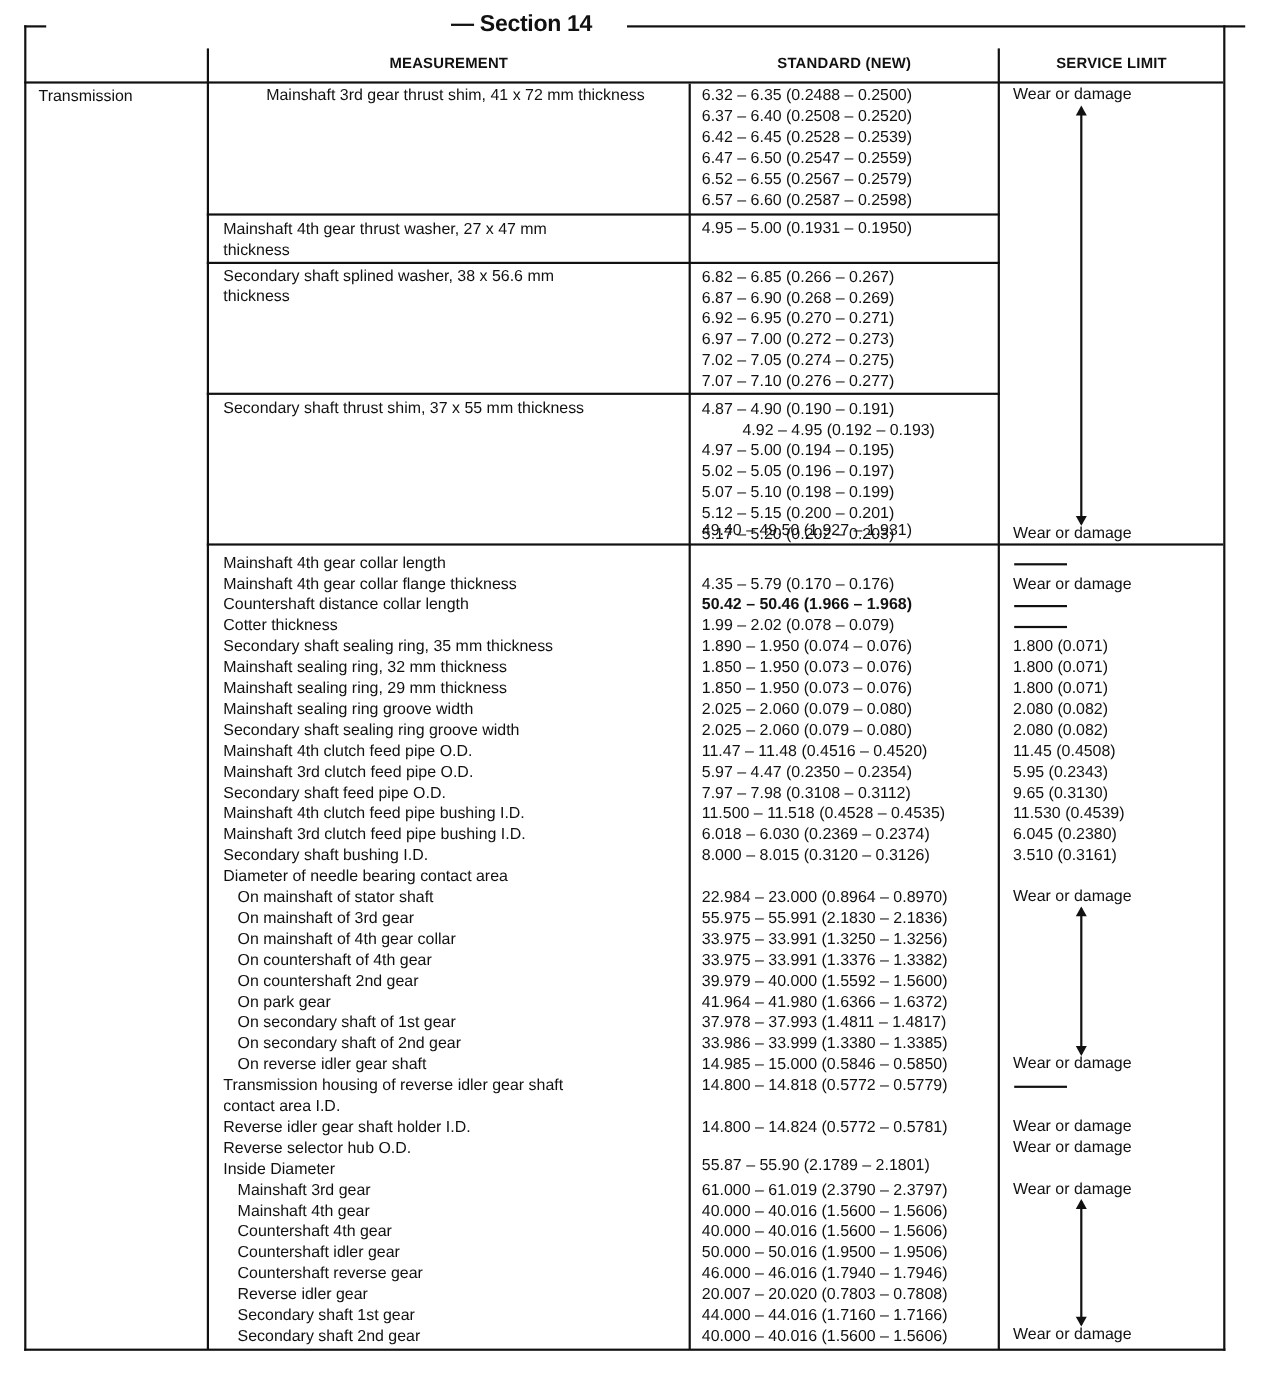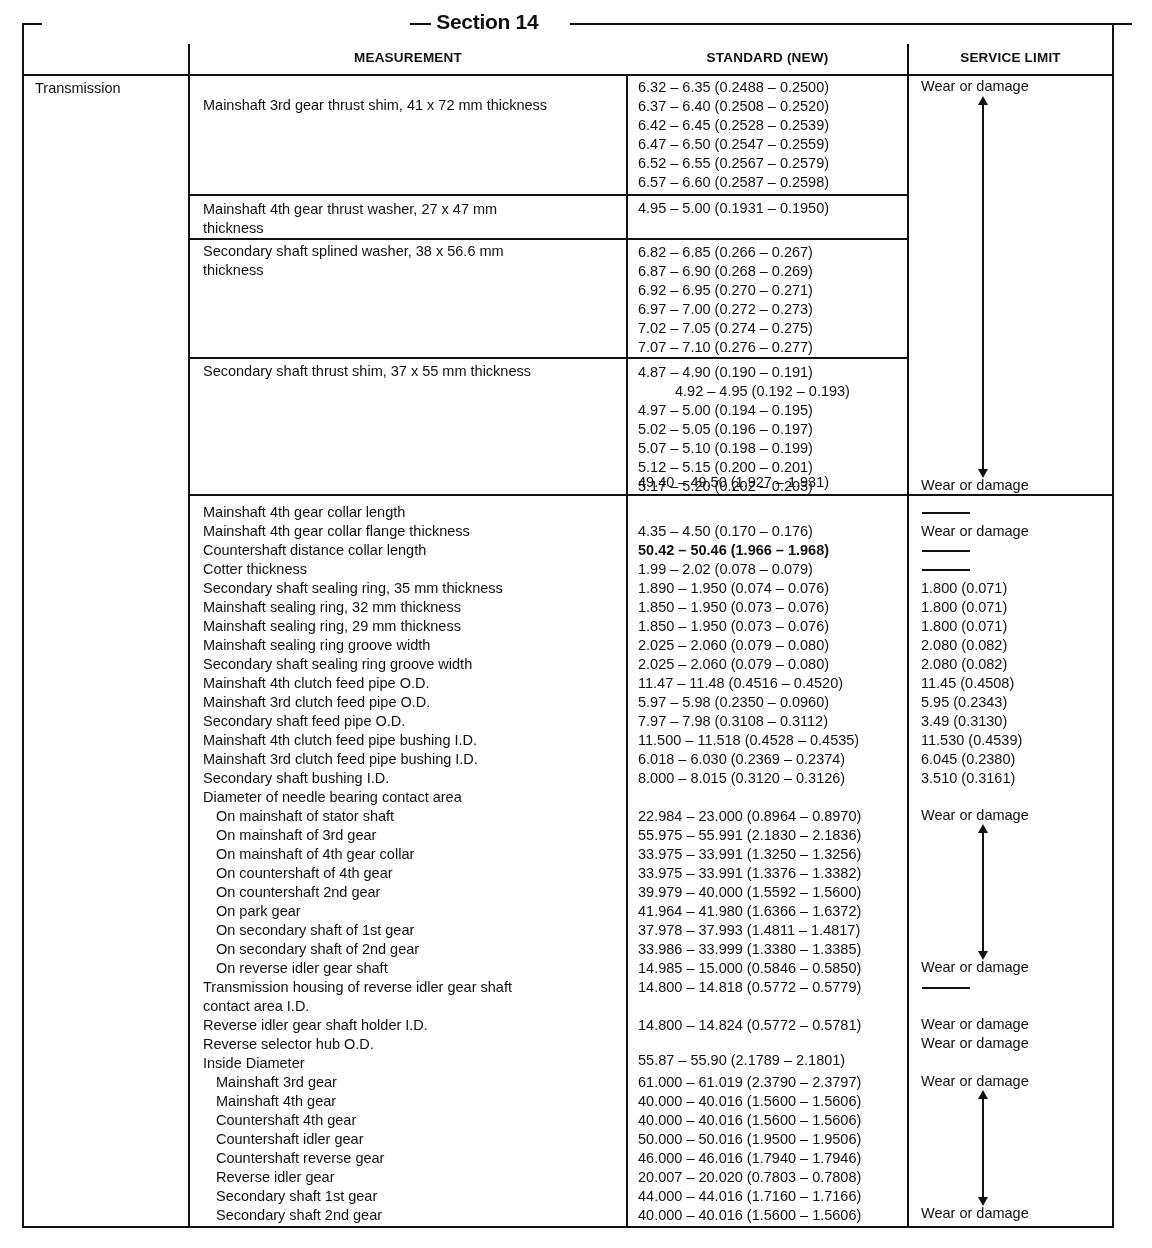--- a/index.html
+++ b/index.html
@@ -66,21 +66,21 @@
 <div class="row-line" style="left:188px; top:238px; width:721px;"></div>
 <div class="row-line" style="left:188px; top:357px; width:721px;"></div>
 <div class="row-line" style="left:188px; top:494px; width:924px;"></div>
 
 <div class="th" style="left:190px; width:436px;">MEASUREMENT</div>
 <div class="th" style="left:628px; width:279px;">STANDARD (NEW)</div>
 <div class="th" style="left:909px; width:203px;">SERVICE LIMIT</div>
 
 <div class="cell" style="left:35px; top:79px;">Transmission</div>
 
-<div class="cell meas" style="top:96px;">Mainshaft 3rd gear thrust shim, 41 x 72 mm thickness</div>
+<div class="cell meas" style="top:78px;margin-left:39px;">Mainshaft 3rd gear thrust shim, 41 x 72 mm thickness</div>
 <div class="cell std" style="top:78px;">6.32 – 6.35 (0.2488 – 0.2500)</div>
 <div class="cell std" style="top:97px;">6.37 – 6.40 (0.2508 – 0.2520)</div>
 <div class="cell std" style="top:116px;">6.42 – 6.45 (0.2528 – 0.2539)</div>
 <div class="cell std" style="top:135px;">6.47 – 6.50 (0.2547 – 0.2559)</div>
 <div class="cell std" style="top:154px;">6.52 – 6.55 (0.2567 – 0.2579)</div>
 <div class="cell std" style="top:173px;">6.57 – 6.60 (0.2587 – 0.2598)</div>
 
 <div class="cell meas" style="top:200px;">Mainshaft 4th gear thrust washer, 27 x 47 mm</div>
 <div class="cell meas" style="top:219px;">thickness</div>
 <div class="cell std" style="top:199px;">4.95 – 5.00 (0.1931 – 0.1950)</div>
@@ -108,21 +108,21 @@
     <span class="up"></span>
     <span class="down"></span>
   </div>
 <div class="cell lim" style="top:476px;">Wear or damage</div>
 
 <div id="rows-container">
     <div class="cell meas" style="top: 503px;">Mainshaft 4th gear collar length</div>
     <div class="cell std" style="top: 473px;">49.40 – 49.50 (1.927 – 1.931)</div>
     <div class="dash-limit" style="top: 512px;"></div>
     <div class="cell meas" style="top: 522px;">Mainshaft 4th gear collar flange thickness</div>
-    <div class="cell std" style="top: 522px;">4.35 – 4.50 (0.170 – 0.176)</div>
+    <div class="cell std" style="top: 522px;">4.35 – 5.79 (0.170 – 0.176)</div>
     <div class="cell lim" style="top: 522px;">Wear or damage</div>
     <div class="cell meas" style="top: 541px;">Countershaft distance collar length</div>
     <div class="cell std" style="top: 541px; font-weight: bold;">50.42 – 50.46 (1.966 – 1.968)</div>
     <div class="dash-limit" style="top: 550px;"></div>
     <div class="cell meas" style="top: 560px;">Cotter thickness</div>
     <div class="cell std" style="top: 560px;">1.99 – 2.02 (0.078 – 0.079)</div>
     <div class="dash-limit" style="top: 569px;"></div>
     <div class="cell meas" style="top: 579px;">Secondary shaft sealing ring, 35 mm thickness</div>
     <div class="cell std" style="top: 579px;">1.890 – 1.950 (0.074 – 0.076)</div>
     <div class="cell lim" style="top: 579px;">1.800 (0.071)</div>
@@ -135,25 +135,25 @@
     <div class="cell meas" style="top: 636px;">Mainshaft sealing ring groove width</div>
     <div class="cell std" style="top: 636px;">2.025 – 2.060 (0.079 – 0.080)</div>
     <div class="cell lim" style="top: 636px;">2.080 (0.082)</div>
     <div class="cell meas" style="top: 655px;">Secondary shaft sealing ring groove width</div>
     <div class="cell std" style="top: 655px;">2.025 – 2.060 (0.079 – 0.080)</div>
     <div class="cell lim" style="top: 655px;">2.080 (0.082)</div>
     <div class="cell meas" style="top: 674px; text-align: right;">Mainshaft 4th clutch feed pipe O.D.</div>
     <div class="cell std" style="top: 674px;">11.47 – 11.48 (0.4516 – 0.4520)</div>
     <div class="cell lim" style="top: 674px;">11.45 (0.4508)</div>
     <div class="cell meas" style="top: 693px;">Mainshaft 3rd clutch feed pipe O.D.</div>
-    <div class="cell std" style="top: 693px;">5.97 – 5.98 (0.2350 – 0.0960)</div>
+    <div class="cell std" style="top: 693px;">5.97 – 4.47 (0.2350 – 0.2354)</div>
     <div class="cell lim" style="top: 693px;">5.95 (0.2343)</div>
     <div class="cell meas" style="top: 712px;">Secondary shaft feed pipe O.D.</div>
     <div class="cell std" style="top: 712px;">7.97 – 7.98 (0.3108 – 0.3112)</div>
-    <div class="cell lim" style="top: 712px;">3.49 (0.3130)</div>
+    <div class="cell lim" style="top: 712px;">9.65 (0.3130)</div>
     <div class="cell meas" style="top: 731px;">Mainshaft 4th clutch feed pipe bushing I.D.</div>
     <div class="cell std" style="top: 731px;">11.500 – 11.518 (0.4528 – 0.4535)</div>
     <div class="cell lim" style="top: 731px;">11.530 (0.4539)</div>
     <div class="cell meas" style="top: 750px;">Mainshaft 3rd clutch feed pipe bushing I.D.</div>
     <div class="cell std" style="top: 750px;">6.018 – 6.030 (0.2369 – 0.2374)</div>
     <div class="cell lim" style="top: 750px;">6.045 (0.2380)</div>
     <div class="cell meas" style="top: 769px;">Secondary shaft bushing I.D.</div>
     <div class="cell std" style="top: 769px;">8.000 – 8.015 (0.3120 – 0.3126)</div>
     <div class="cell lim" style="top: 769px;">3.510 (0.3161)</div>
   </div>

